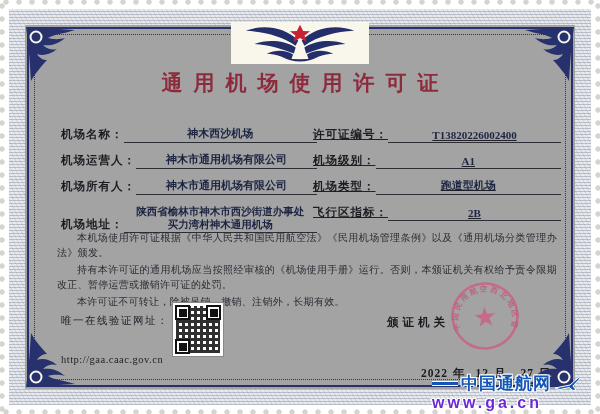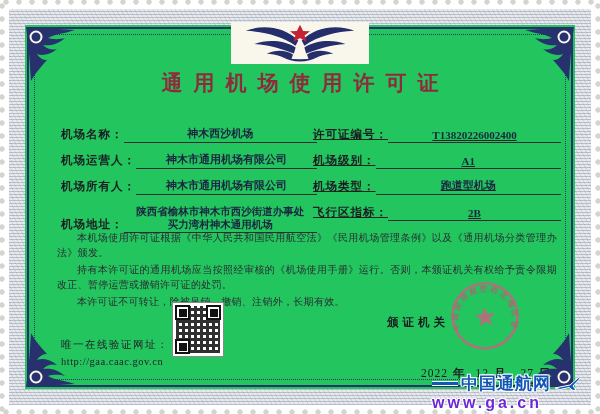--- a/index.html
+++ b/index.html
@@ -19,21 +19,21 @@
     background-size:7px 13px;background-repeat:repeat-y;}
   .perf.right{top:0;bottom:0;right:0;width:7px;
     background-image:radial-gradient(circle at 5px 6px,#d4d4d0 2.4px,rgba(0,0,0,0) 3px);
     background-size:7px 13px;background-repeat:repeat-y;}
   
   .band{position:absolute;inset:9px;background-color:#e7e9ec;
     background-image:
       repeating-linear-gradient(0deg, rgba(110,122,148,.38) 0 1px, rgba(0,0,0,0) 1px 3px),
       repeating-linear-gradient(62deg, rgba(110,122,148,.16) 0 1px, rgba(0,0,0,0) 1px 4px);}
   
-  .cert{position:absolute;inset:25px;background:#22c55e;}
+  .cert{position:absolute;inset:25px;background:#a3a3a3;}
   .frame-solid{position:absolute;inset:2px;border:2px solid #26316e;}
   .frame-dotted{position:absolute;inset:9px;border:1px dotted #26316e;}
   .corner{position:absolute;width:52px;height:56px;z-index:3;}
   .corner.tl{left:0;top:1px;}
   .corner.tr{right:0;top:1px;transform:scaleX(-1);}
   .corner.bl{left:0;bottom:1px;transform:scaleY(-1);}
   .corner.br{right:0;bottom:1px;transform:scale(-1,-1);}
   
   .logo{position:absolute;left:50%;top:-3px;transform:translateX(-50%);
         width:138px;height:42px;background:#f9f6ec;z-index:4;text-align:center;}
@@ -51,41 +51,41 @@
   .fvalue{flex:1;text-align:center;font-size:11px;font-weight:700;color:#1c2442;
           border-bottom:1.4px solid #2c2c34;padding-bottom:1px;white-space:nowrap;}
   .fvalue .l2{display:block;}
   .fvalue.multi{white-space:normal;line-height:1.25;font-size:10.5px;}
   
   .body-text{position:absolute;left:20px;right:18px;top:206px;}
   .body-text p{margin:0 0 3px 12px;text-indent:2em;font-size:10px;line-height:1.45;
                color:#2b2b33;text-align:justify;letter-spacing:0.3px;}
   
   .verify{position:absolute;left:36px;top:287px;font-size:10.5px;line-height:1.65;color:#23232b;}
-  .verify .vlabel{letter-spacing:1.5px;margin-top:24px;}
-  .verify .vurl{letter-spacing:0.5px;}
+  .verify .vlabel{letter-spacing:1.5px;}
+  .verify .vurl{letter-spacing:0.5px;margin-top:22px;}
   
   .qr{position:absolute;left:147px;top:277px;width:52px;height:55px;background:#fff;
       border:1px solid #888;padding:2px;box-sizing:border-box;}
   .qr .cells{position:absolute;inset:3px;
       background-image:
         repeating-linear-gradient(0deg,#1a1a1a 0 3px,rgba(0,0,0,0) 3px 6px),
         repeating-linear-gradient(90deg,#1a1a1a 0 3px,#fff 3px 6px);
       opacity:.9;}
   .qr .finder{position:absolute;width:11px;height:11px;border:2.5px solid #111;background:#fff;}
   .qr .finder:after{content:"";position:absolute;inset:1.5px;background:#111;}
   .qr .f-tl{left:2px;top:2px;} .qr .f-tr{right:2px;top:2px;} .qr .f-bl{left:2px;bottom:2px;}
   
   .issuer{position:absolute;left:362px;top:290px;font-size:11.5px;font-weight:600;
           letter-spacing:4px;color:#1b1b22;}
   .seal{position:absolute;left:424px;top:255px;width:72px;height:72px;opacity:.82;
         transform:rotate(-6deg);z-index:2;}
   .date{position:absolute;left:396px;top:318px;display:flex;align-items:baseline;
         font-size:11.5px;color:#1b1b22;font-weight:600;}
-  .date .num{font-weight:400;letter-spacing:1px;}
+  .date .num{font-weight:700;letter-spacing:1px;}
   .date .unit{margin:0 5px;}
   .date .g1{margin-left:6px;margin-top:24px;} .date .g2{margin-left:10px;margin-top:24px;}
   
   .wm{position:absolute;right:20px;bottom:2px;z-index:7;text-align:left;
       font-family:"Liberation Sans","DejaVu Sans",sans-serif;}
   .wm-row{display:flex;align-items:center;gap:3px;}
   .wm-dash{width:26px;height:3px;background:#1257b8;
       box-shadow:0 -1px 0 #fff,0 1px 0 #fff;}
   .wm-name{font-size:17px;font-weight:800;color:#1257b8;letter-spacing:1px;
       text-shadow:-1px -1px 0 #fff,1px -1px 0 #fff,-1px 1px 0 #fff,1px 1px 0 #fff;}

